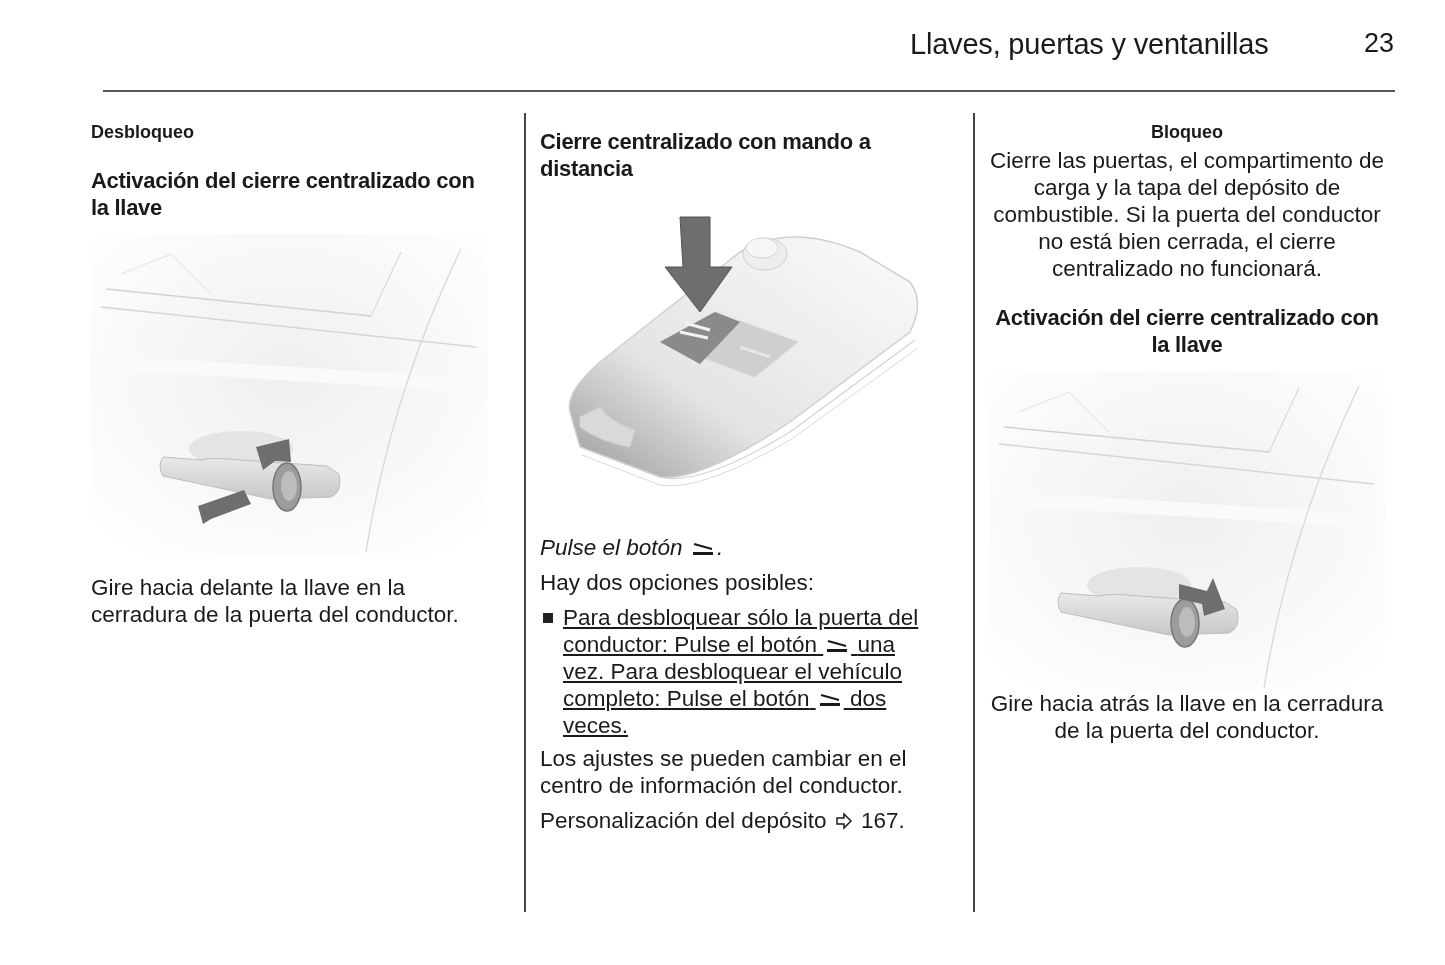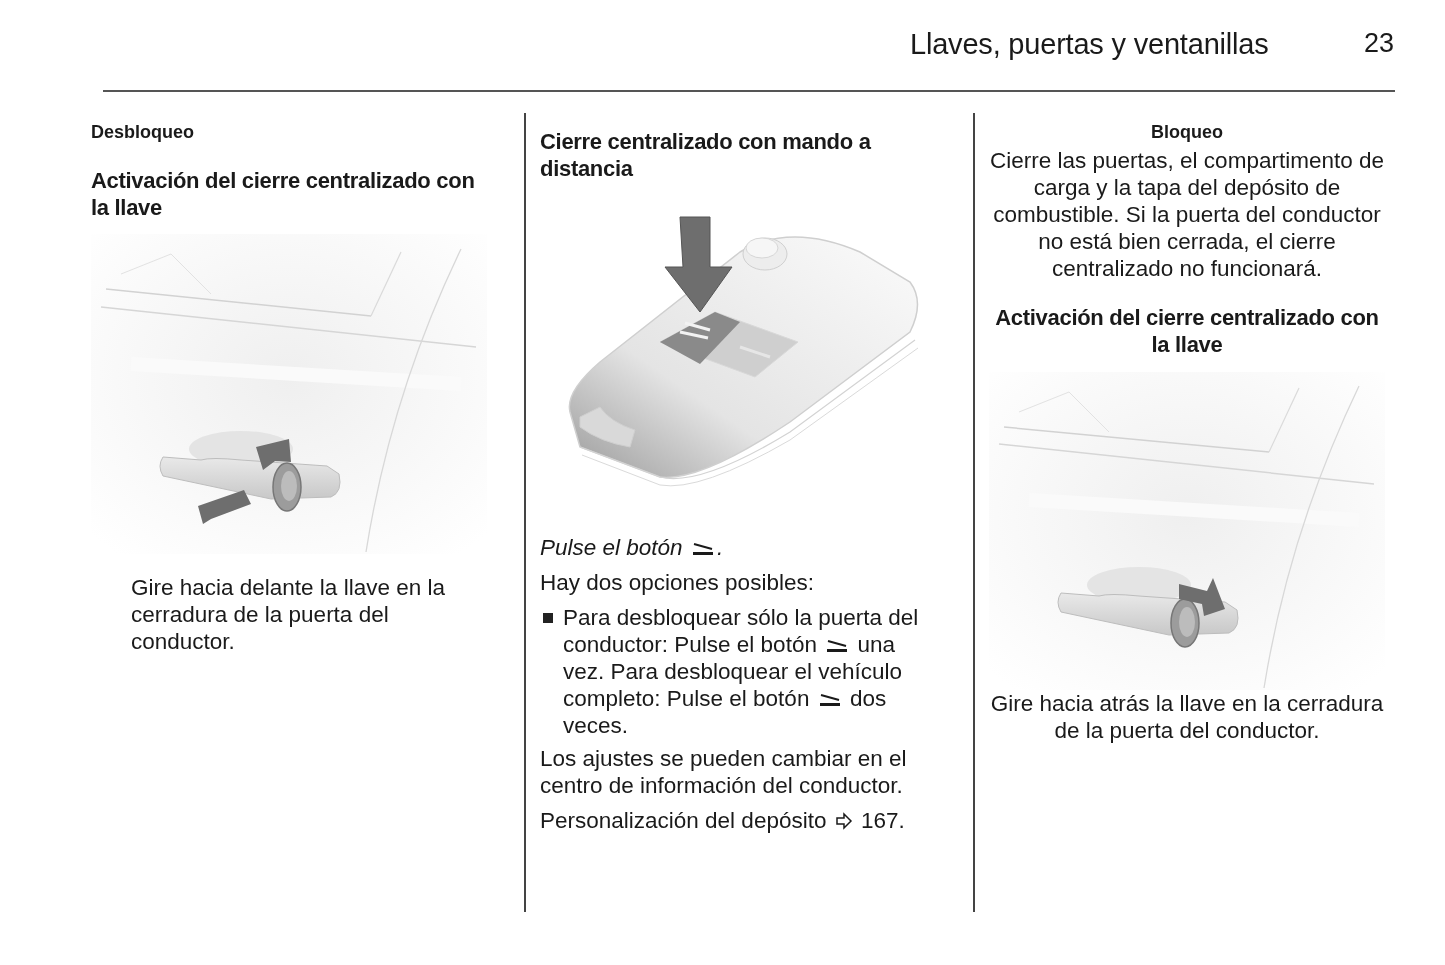--- a/index.html
+++ b/index.html
@@ -8,21 +8,21 @@
   .abs { position:absolute;margin-left:12px; }
   .hdr-title { left:898px; top:28px; font-size:29px; letter-spacing:-0.2px; white-space:nowrap; }
   .hdr-page { left:1352px; top:28px; font-size:27px; }
   .hdr-rule { left:91px; top:90px; width:1292px; height:2px; background:#555; }
   .vdiv { width:2px; background:#444; top:113px; height:799px; }
   .col { position:absolute; width:400px; font-size:22.5px; line-height:27px; }
   .h1 { font-size:18px; line-height:30px; margin:0; }
   .h2 { font-size:22px; line-height:27px; margin:0; letter-spacing:-0.3px; }
   .p { margin:0; }
   .fig { position:relative; overflow:hidden; background:#fff; }
-  ul.bul { list-style:none; margin:0; padding:0; }
+  ul.bul { list-style:none; margin:0; padding:0;text-decoration:underline; }
   ul.bul li { position:relative; padding-left:23px; margin:0 0 6px 0; }
   ul.bul li .sq { position:absolute; left:3px; top:9px; width:10px; height:10px; background:#222; }
   .btn-glyph { display:inline-block; width:24px; height:14px; vertical-align:-1px; margin:0 2px; }
   .ref-glyph { display:inline-block; width:18px; height:18px; vertical-align:-2px; margin:0 2px; }
 </style>
 </head>
 <body>
 
 <div class="abs hdr-title">Llaves, puertas y ventanillas</div>
 <div class="abs hdr-page">23</div>
@@ -54,21 +54,21 @@
       <path d="M40 130 L370 150" stroke="#fafafa" stroke-width="14" fill="none"></path>
       <path d="M370 15 Q300 160 275 318" stroke="#d8d8d8" stroke-width="1.3" fill="none"></path>
       <ellipse cx="150" cy="215" rx="52" ry="18" fill="#e4e4e4"></ellipse>
       <path d="M72 223 Q66 232 72 242 L180 265 L240 263 Q252 258 248 240 L236 232 L150 226 Q120 223 110 226 Z" fill="url(#hdl1)" stroke="#bdbdbd" stroke-width="1"></path>
       <ellipse cx="196" cy="253" rx="14" ry="24" fill="#9c9c9c" stroke="#777" stroke-width="1.5"></ellipse>
       <ellipse cx="198" cy="252" rx="8" ry="15" fill="#bcbcbc"></ellipse>
       <polygon points="198,205 165,213 172,236 184,227 200,228" fill="#6e6e6e"></polygon>
       <polygon points="153,256 107,272 112,290 120,285 160,270" fill="#6e6e6e"></polygon>
     </svg>
   </div>
-  <p class="p" style="margin-top:20px;margin-left:40px;">Gire hacia delante la llave en la cerradura de la puerta del conductor.</p>
+  <p class="p" style="margin-top:20px;">Gire hacia delante la llave en la cerradura de la puerta del conductor.</p>
 </div>
 
 <div class="col" style="left:540px; top:110px; width:396px;margin-top:18px;">
   <h2 class="h2">Cierre centralizado con mando a distancia</h2>
   <div class="fig" style="width:396px; height:320px; margin-top:10px;">
     <svg width="396" height="320" viewBox="0 0 396 320">
       <defs>
         <linearGradient id="fob" x1="0" y1="1" x2="1" y2="0">
           <stop offset="0%" stop-color="#9a9a9a"></stop>
             <stop offset="35%" stop-color="#e4e4e4"></stop>

